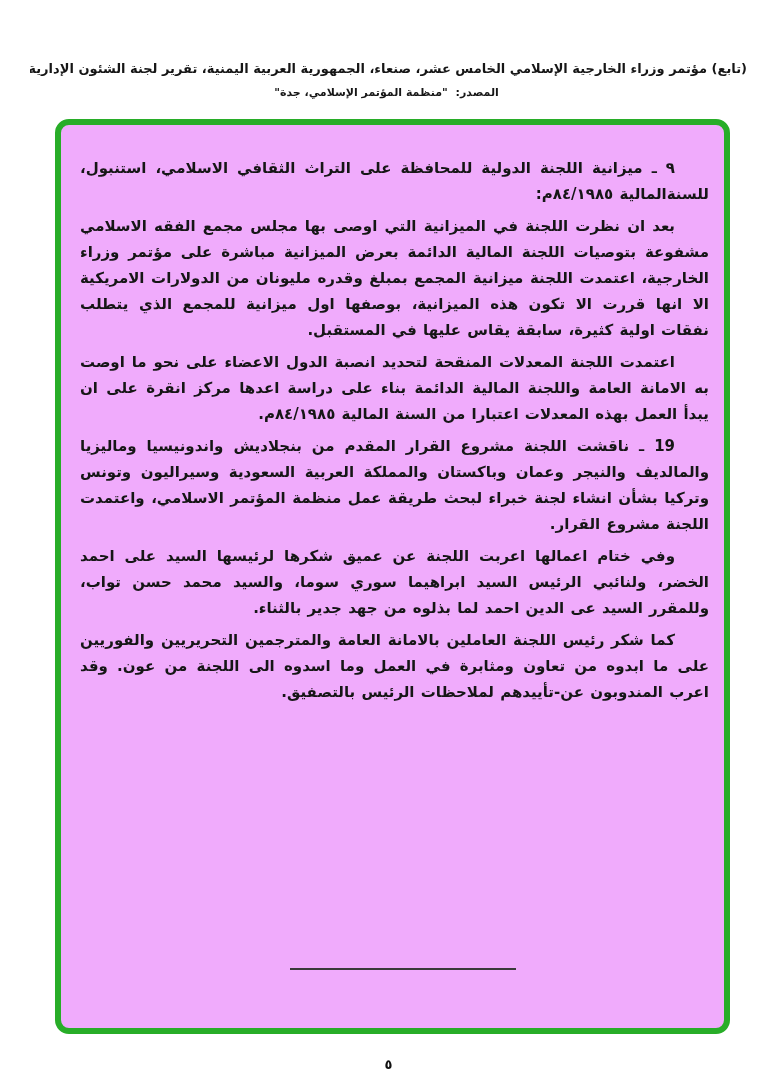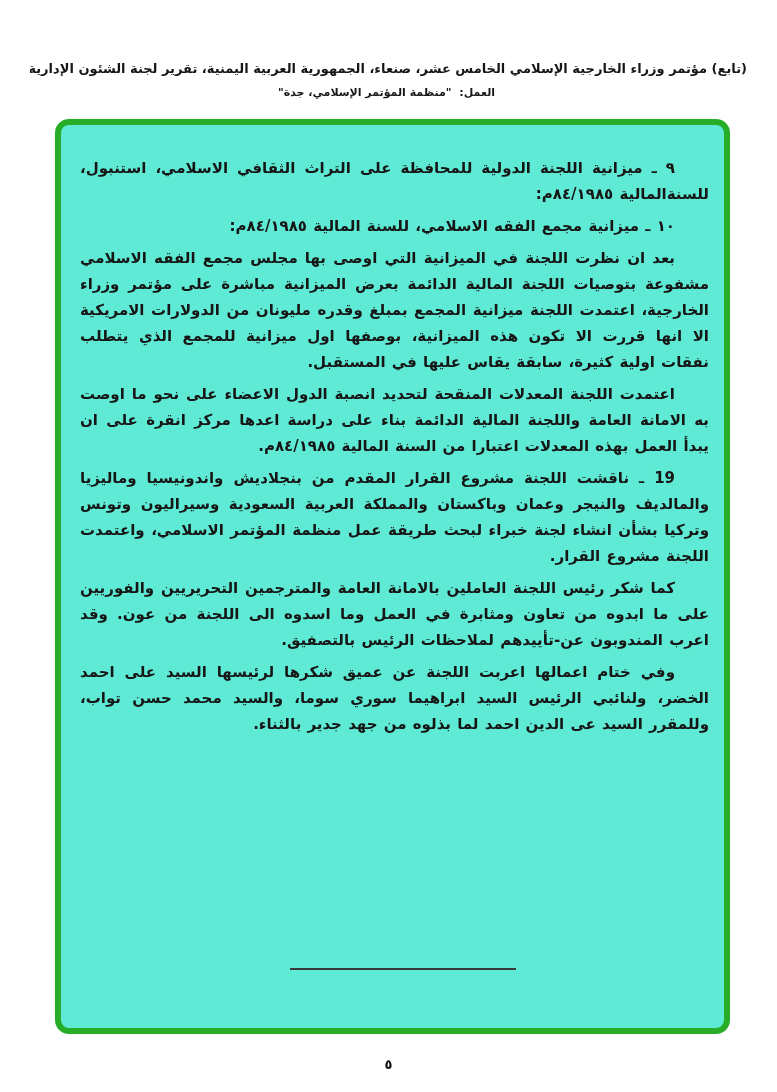--- a/index.html
+++ b/index.html
@@ -38,21 +38,21 @@
   .hdr-source span { margin-right: 4px; }
   .green-frame {
     position: absolute;
     left: 55px;
     top: 119px;
     width: 663px;
     height: 903px;
     border: 6px solid #28ad28;
     border-radius: 14px;
     box-sizing: content-box;
-    background: #5eead4;
+    background: #f0abfc;
   }
   .doc-body {
     position: absolute;
     top: 0; left: 0; right: 0; bottom: 0;
     padding: 30px 15px 0 19px;
     direction: rtl;
     text-align: justify;
     font-weight: bold;
     font-size: 15px;
     overflow: hidden;
@@ -83,35 +83,34 @@
   }
 </style>
 </head>
 <body>
 
 <div class="page" style="background: rgb(255, 255, 255);">
 
   <div class="hdr">
     <div class="hdr-title">(تابع) مؤتمر وزراء الخارجية الإسلامي الخامس عشر، صنعاء، الجمهورية العربية اليمنية، تقرير لجنة الشئون الإدارية والمالية</div>
     <div class="hdr-source">
-      <span>العمل:</span>
+      <span>المصدر:</span>
       <span>"منظمة المؤتمر الإسلامي، جدة"</span>
     </div>
   </div>
 
   <div class="green-frame" style="border-color: rgb(40, 173, 40);">
     <div class="doc-body">
 
     <p class="para">٩ ـ ميزانية اللجنة الدولية للمحافظة على التراث الثقافي الاسلامي، استنبول، للسنةالمالية ٨٤/١٩٨٥م:</p>
-        <p class="para">١٠ ـ ميزانية مجمع الفقه الاسلامي، للسنة المالية ٨٤/١٩٨٥م:</p>
         <p class="para">بعد ان نظرت اللجنة في الميزانية التي اوصى بها مجلس مجمع الفقه الاسلامي مشفوعة بتوصيات اللجنة المالية الدائمة بعرض الميزانية مباشرة على مؤتمر وزراء الخارجية، اعتمدت اللجنة ميزانية المجمع بمبلغ وقدره مليونان من الدولارات الامريكية الا انها قررت الا تكون هذه الميزانية، بوصفها اول ميزانية للمجمع الذي يتطلب نفقات اولية كثيرة، سابقة يقاس عليها في المستقبل.</p>
         <p class="para">اعتمدت اللجنة المعدلات المنقحة لتحديد انصبة الدول الاعضاء على نحو ما اوصت به الامانة العامة واللجنة المالية الدائمة بناء على دراسة اعدها مركز انقرة على ان يبدأ العمل بهذه المعدلات اعتبارا من السنة المالية ٨٤/١٩٨٥م.</p>
         <p class="para">19 ـ ناقشت اللجنة مشروع القرار المقدم من بنجلاديش واندونيسيا وماليزيا والمالديف والنيجر وعمان وباكستان والمملكة العربية السعودية وسيراليون وتونس وتركيا بشأن انشاء لجنة خبراء لبحث طريقة عمل منظمة المؤتمر الاسلامي، واعتمدت اللجنة مشروع القرار.</p>
+        <p class="para">وفي ختام اعمالها اعربت اللجنة عن عميق شكرها لرئيسها السيد على احمد الخضر، ولنائبي الرئيس السيد ابراهيما سوري سوما، والسيد محمد حسن تواب، وللمقرر السيد عى الدين احمد لما بذلوه من جهد جدير بالثناء.</p>
         <p class="para">كما شكر رئيس اللجنة العاملين بالامانة العامة والمترجمين التحريريين والفوريين على ما ابدوه من تعاون ومثابرة في العمل وما اسدوه الى اللجنة من عون. وقد اعرب المندوبون عن-تأييدهم لملاحظات الرئيس بالتصفيق.</p>
-        <p class="para">وفي ختام اعمالها اعربت اللجنة عن عميق شكرها لرئيسها السيد على احمد الخضر، ولنائبي الرئيس السيد ابراهيما سوري سوما، والسيد محمد حسن تواب، وللمقرر السيد عى الدين احمد لما بذلوه من جهد جدير بالثناء.</p>
       </div>
   </div>
 
   <div class="divider" style="background: rgb(58, 58, 58);"></div>
 
   <div class="page-number">٥</div>
 
 </div>
 
 </body></html>

